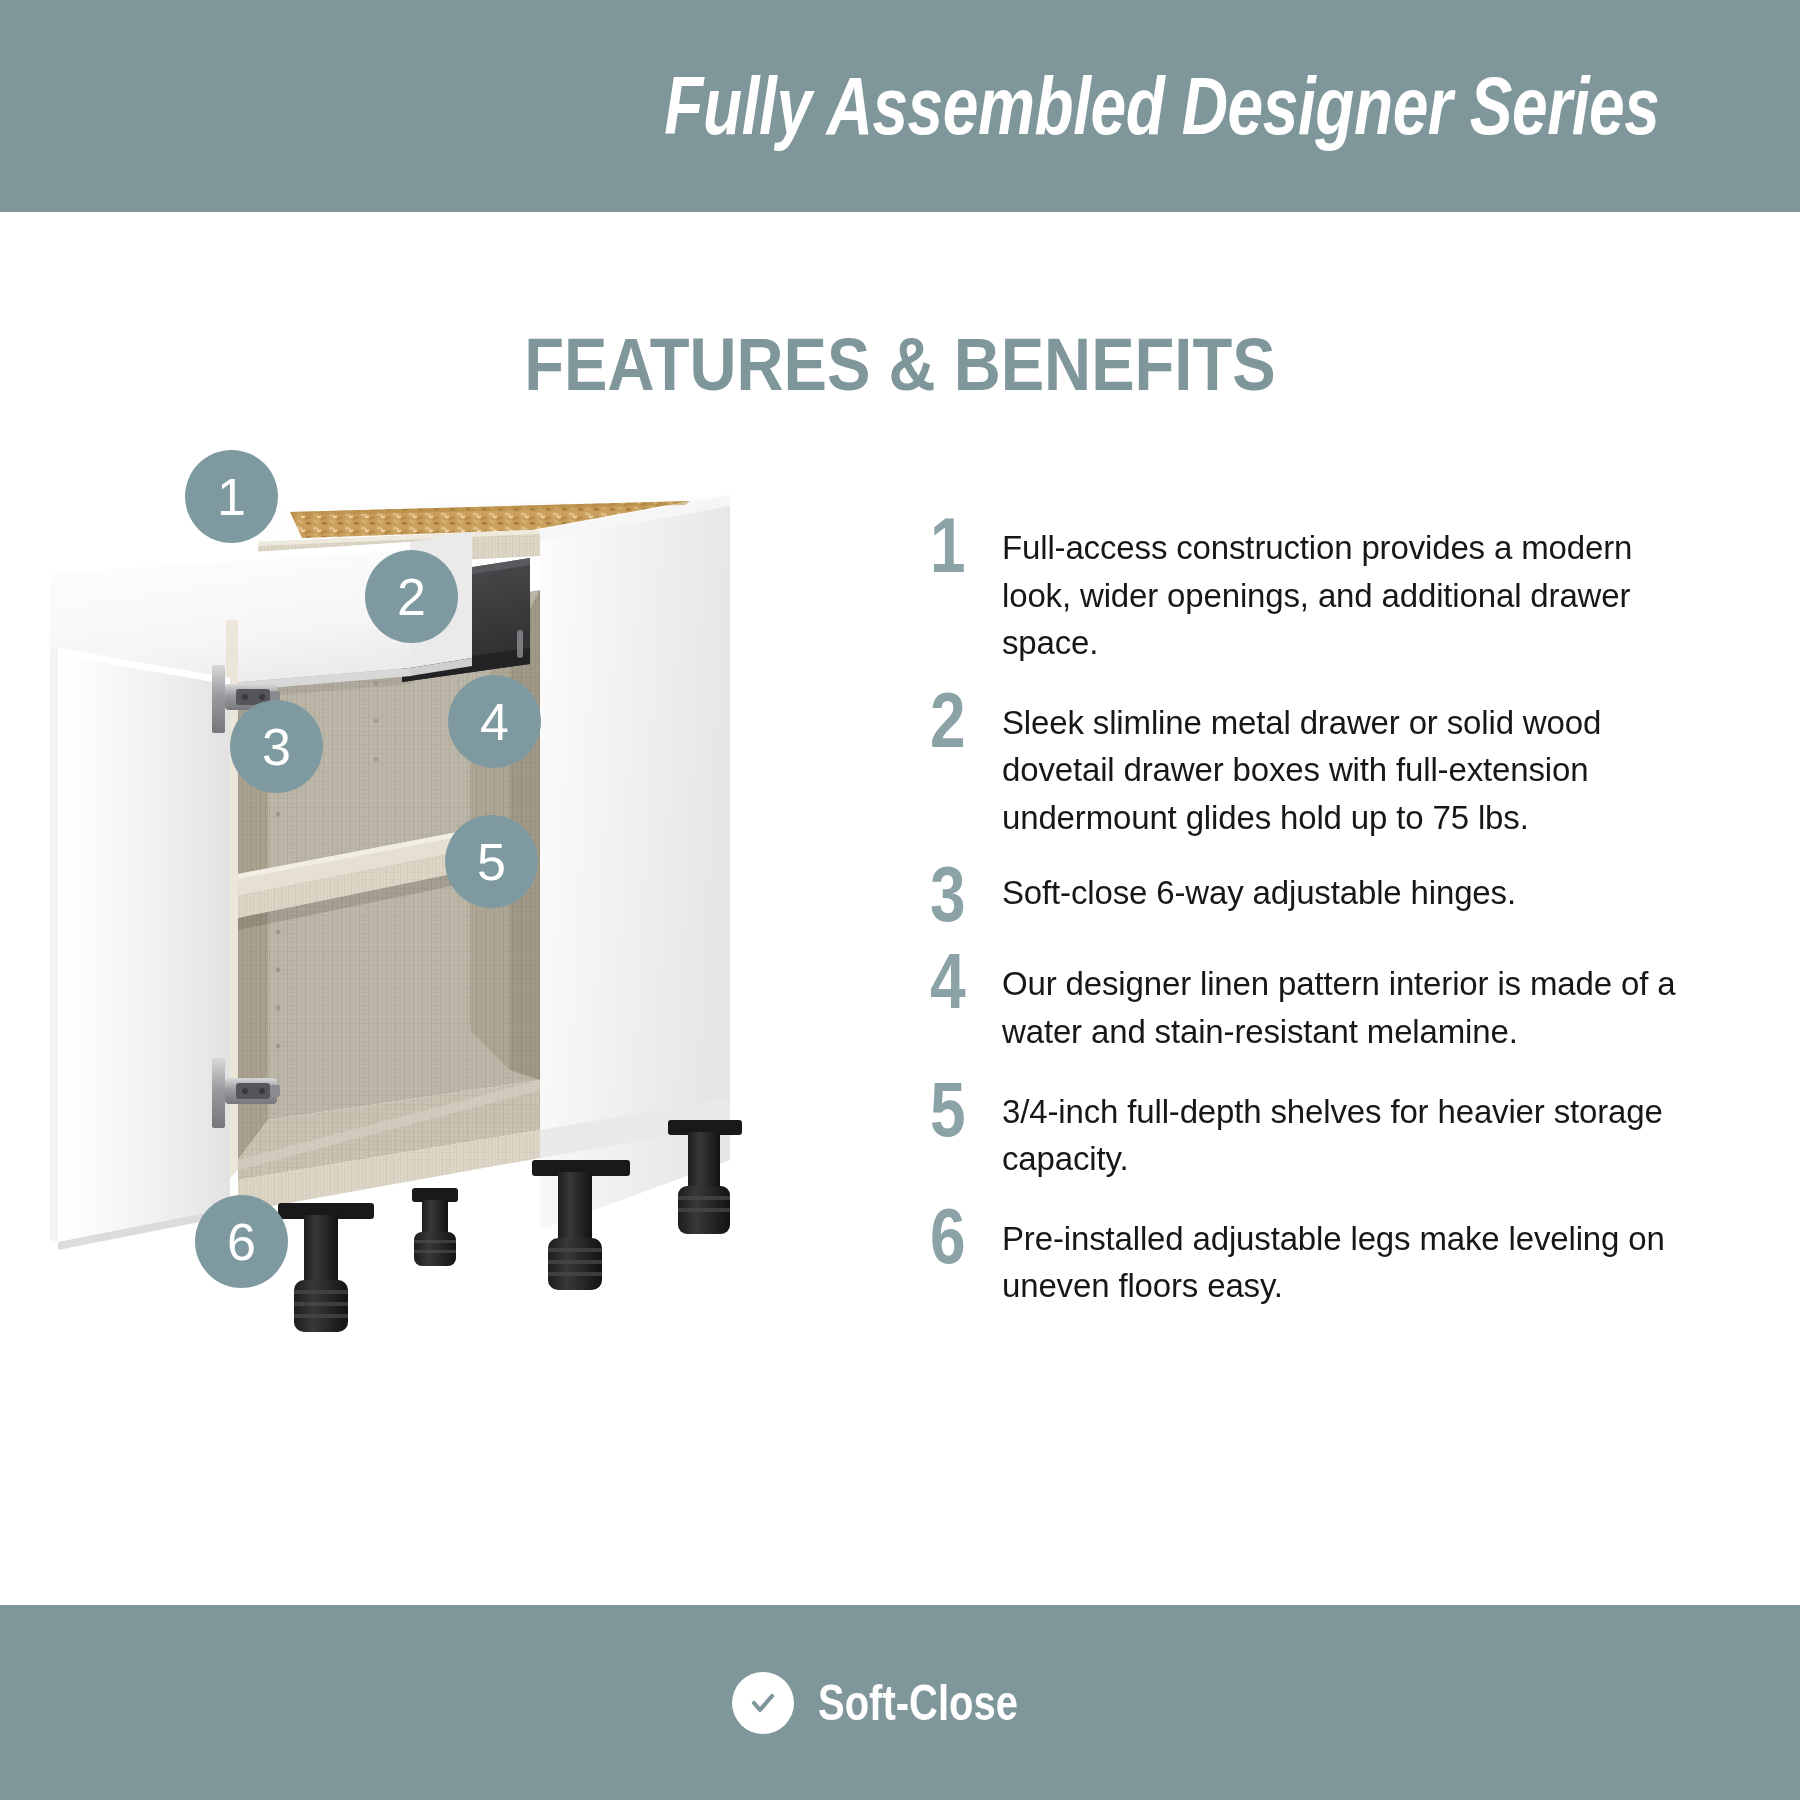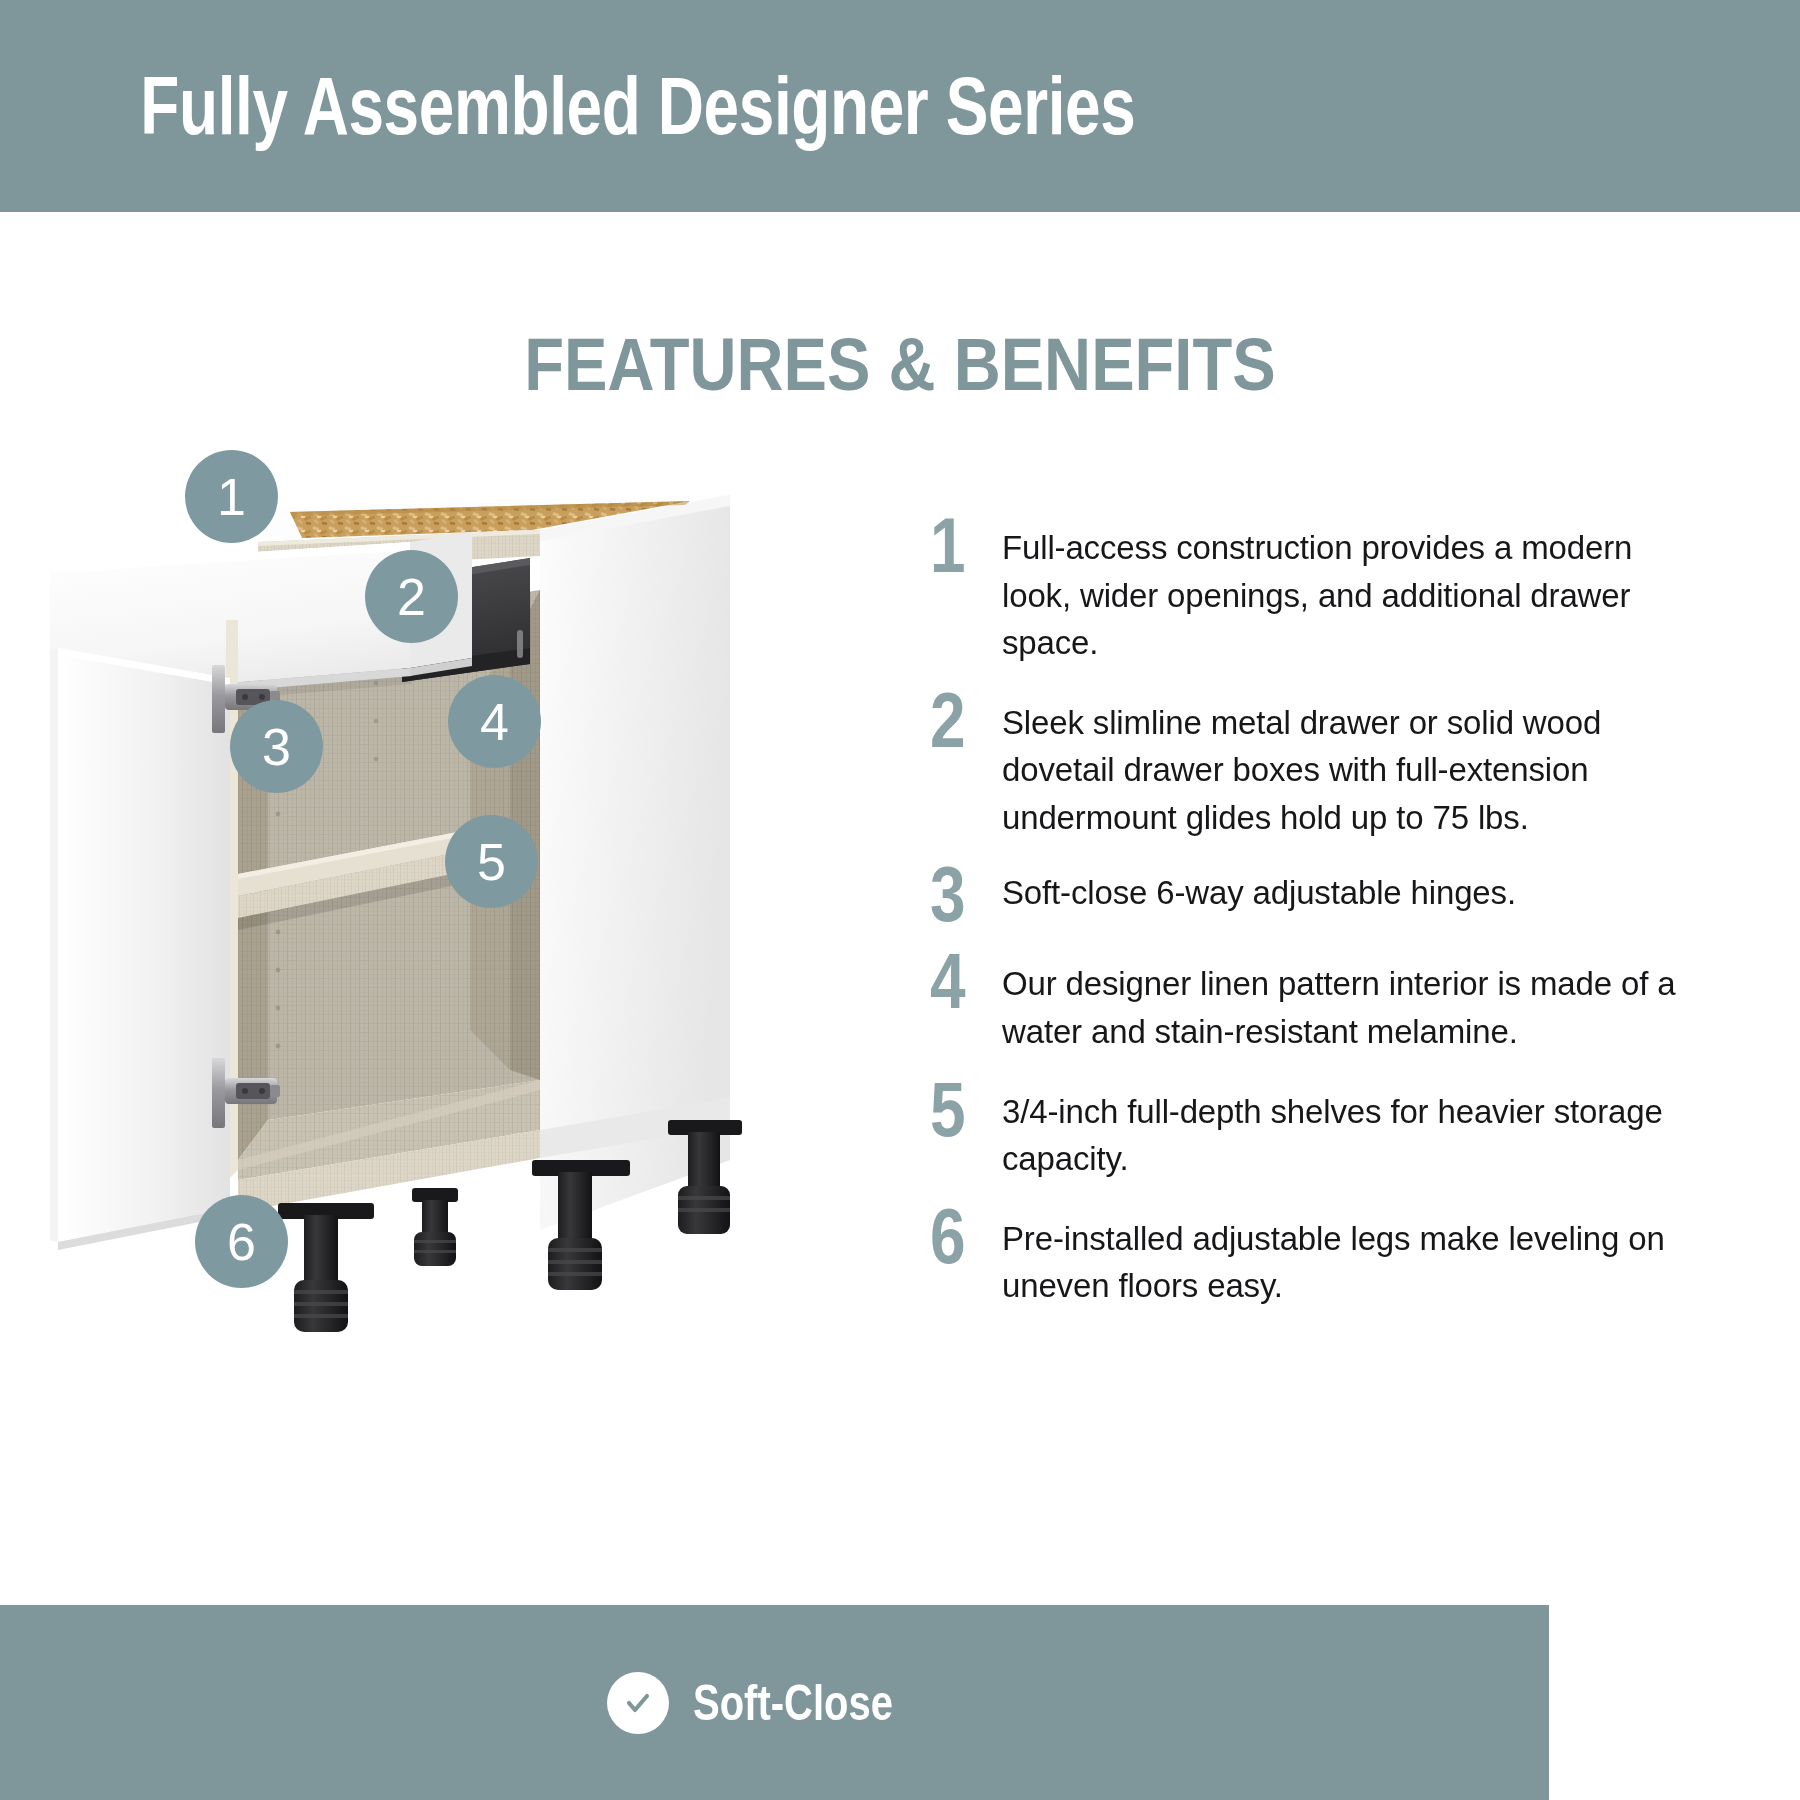--- a/index.html
+++ b/index.html
@@ -8,21 +8,21 @@
     background:#ffffff;
     font-family:"Liberation Sans", sans-serif;
     overflow:hidden;
     position:relative;
   }
 
   
   #top-bar{
     position:absolute;left:0;top:0;width:1800px;height:212px;
     background:#7f969b;
-    display:flex;align-items:center;justify-content:flex-start;
+    display:flex;align-items:center;justify-content:flex-end;font-style:italic;
   }
   #top-title{
     color:#ffffff;
     font-size:82px;
     font-weight:bold;
     letter-spacing:-0.5px;
     transform:scaleX(0.78);
     transform-origin:center center;
     white-space:nowrap;
     font-family:"Liberation Sans", sans-serif;
@@ -73,21 +73,21 @@
     letter-spacing:-0.15px;
     font-family:"Liberation Sans", sans-serif;
     padding-top:14px;
     transform:scaleX(0.985);
     transform-origin:left top;
   }
   .feature-row.tight .feature-text{padding-top:10px;}
 
   
   #bottom-bar{
-    position:absolute;left:0;top:1605px;width:1549px;height:195px;
+    position:absolute;left:0;top:1605px;width:1800px;height:195px;
     background:#7f969b;
     display:flex;align-items:center;
   }
   .badge-item{
     flex:1;display:flex;align-items:center;justify-content:center;
   }
   .check-circle{
     width:62px;height:62px;border-radius:50%;
     background:#ffffff;
     display:flex;align-items:center;justify-content:center;

